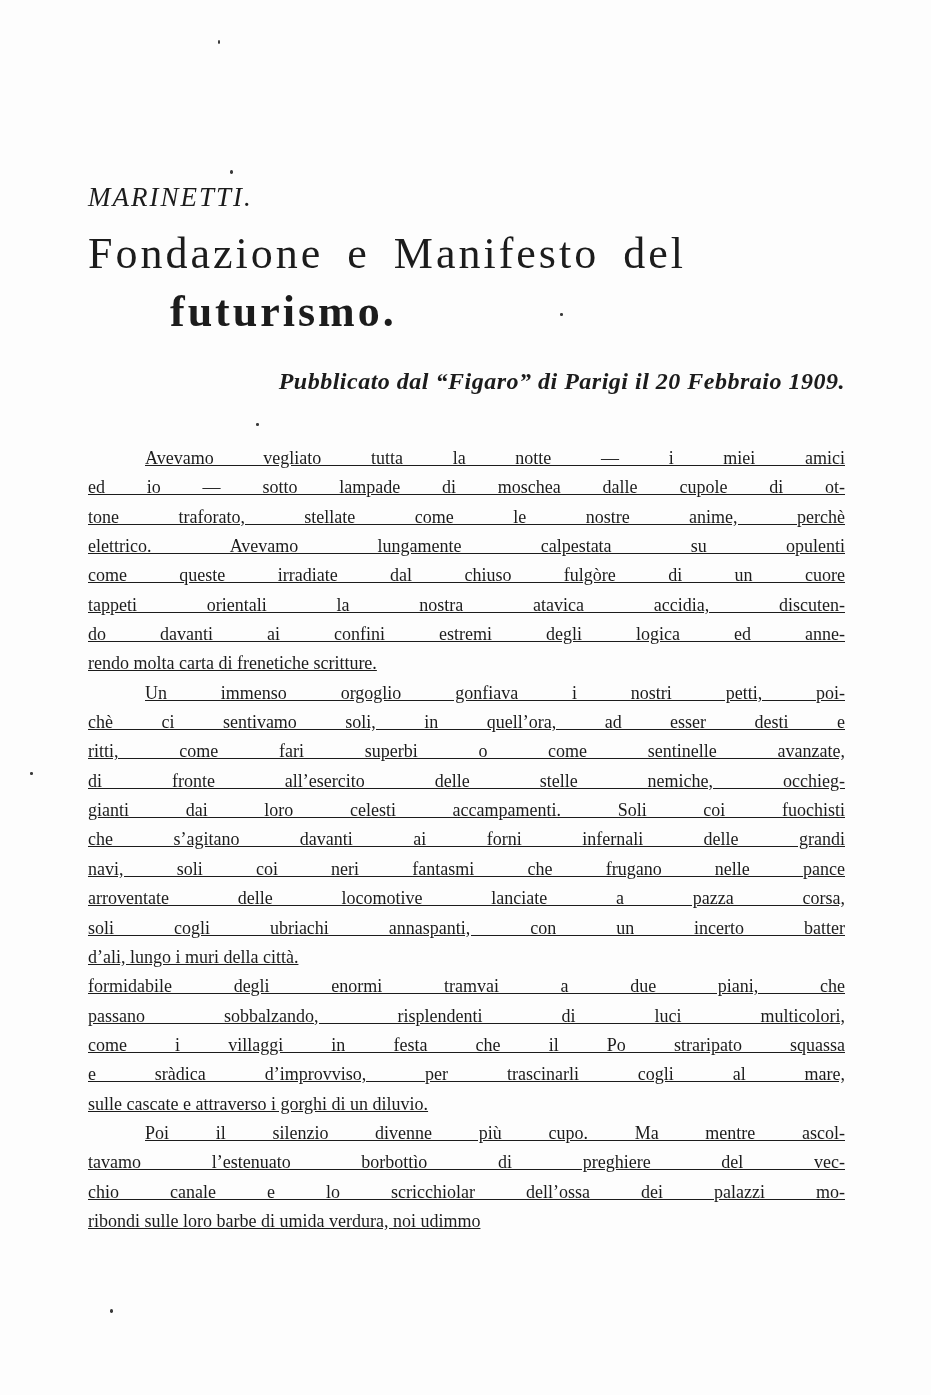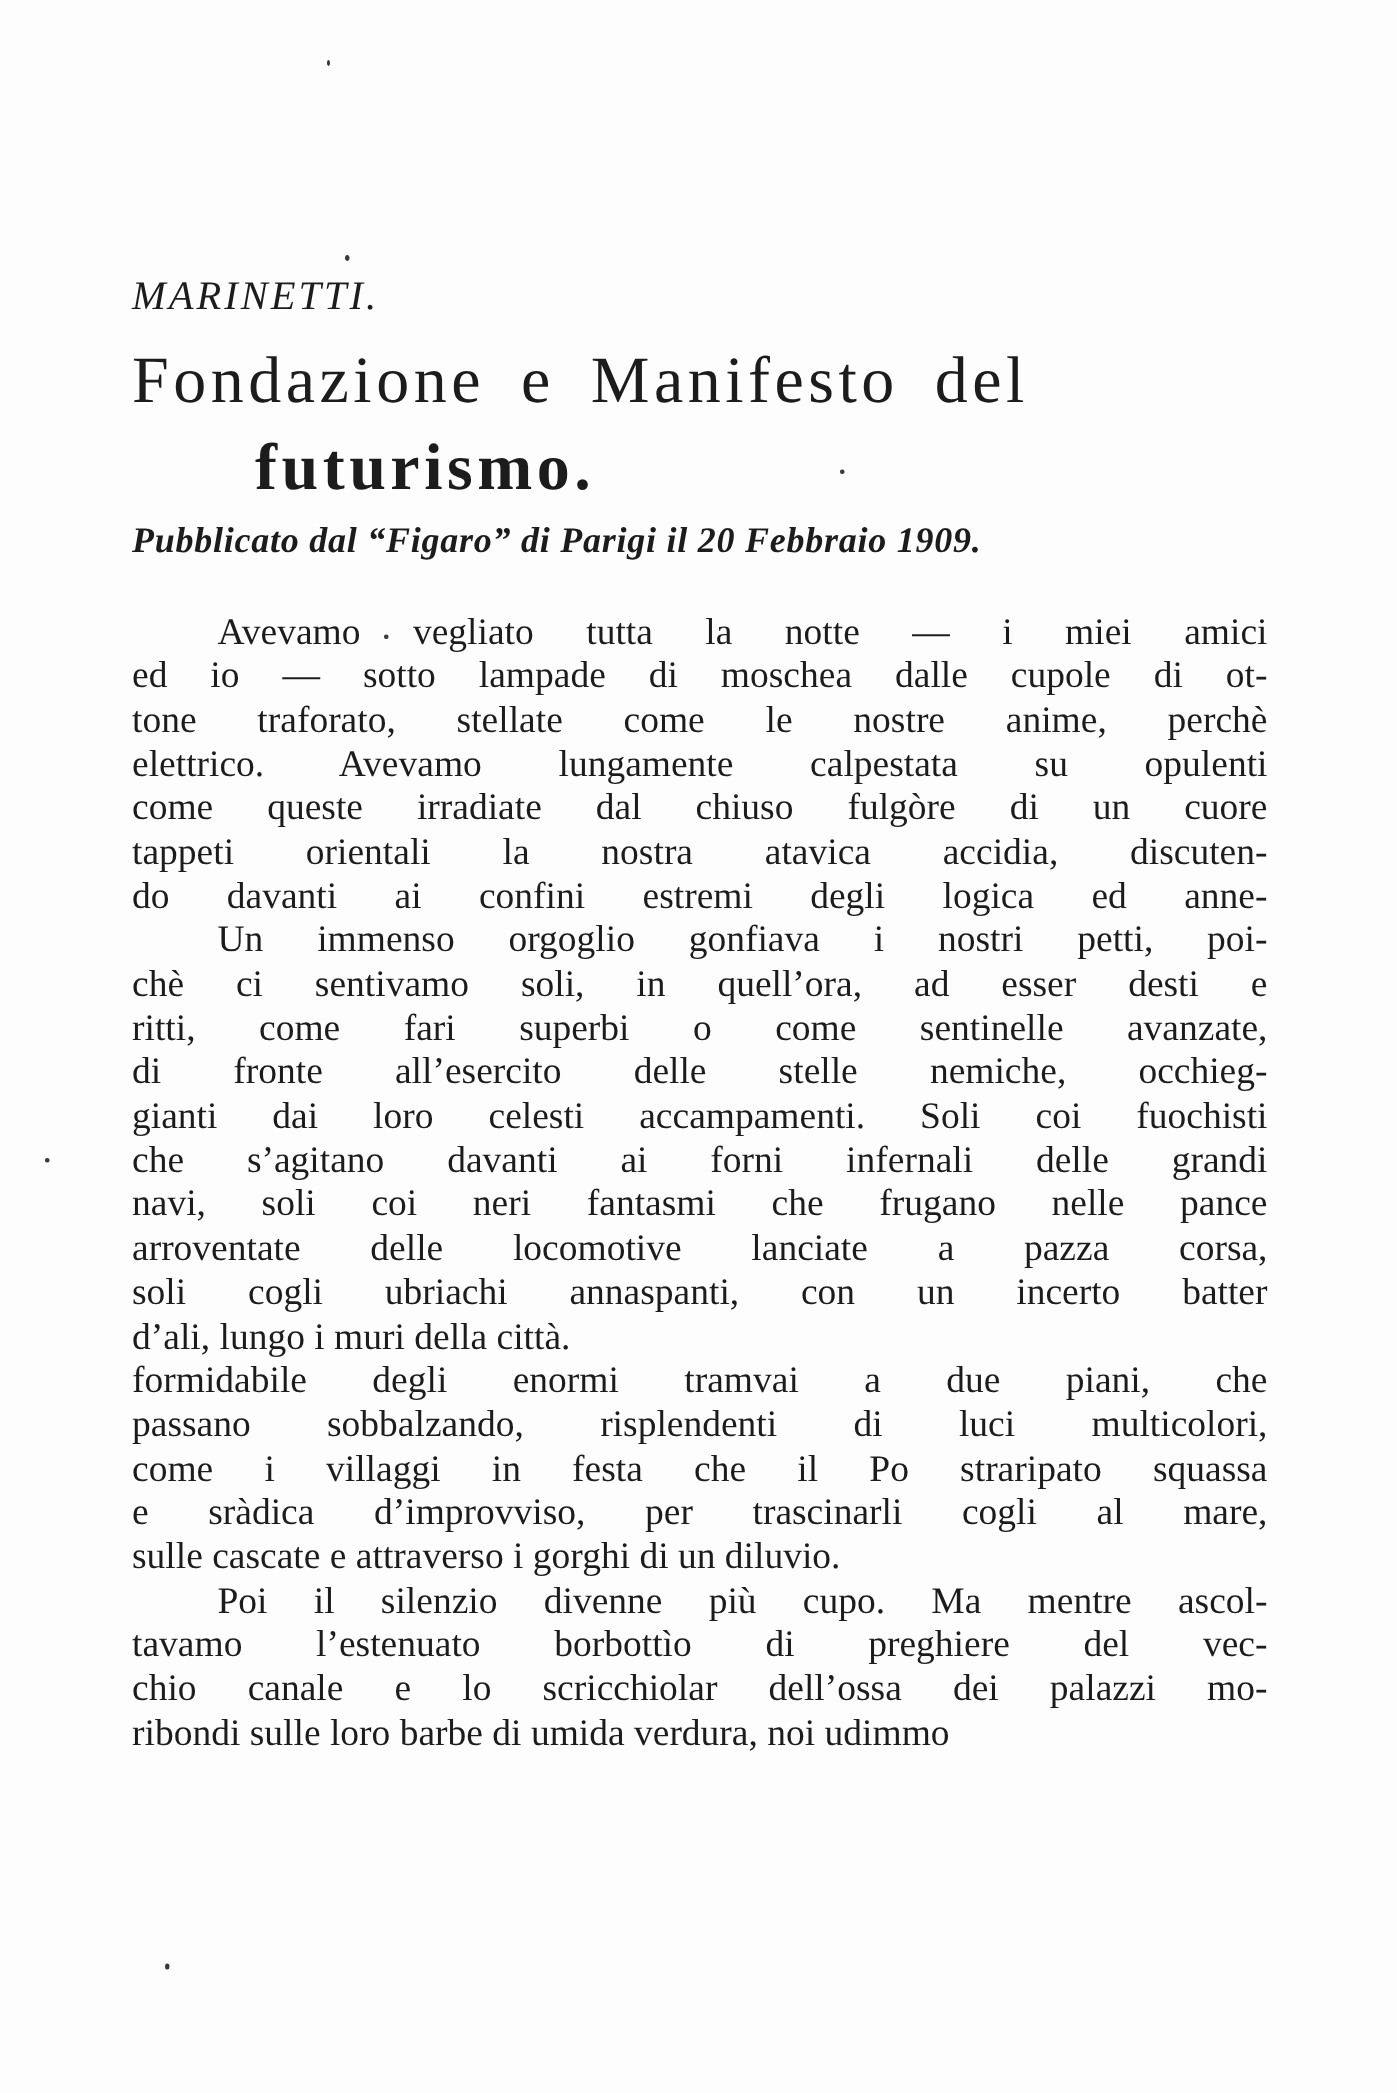--- a/index.html
+++ b/index.html
@@ -40,33 +40,34 @@
   .title-line2 {
     margin-top: 14px;
     padding-left: 82px;
     font-weight: bold;
     font-size: 44px;
     line-height: 44px;
     letter-spacing: 3px;
     font-family: Liberation Serif, serif;
   }
   .subtitle {
-    margin-top: 12px;
+    margin-top: 32px;
     font-style: italic;
     font-weight: bold;
     font-size: 24px;
     line-height: 30px;
-    text-align: left;
+    text-align: right;
     letter-spacing: 0.5px;
     white-space: nowrap;
   }
   .bodytext {
-    margin-top: 31px;
-    font-size: 25px;
+    margin-top: 48px;
+    font-size: 18px;
     line-height: 29.35px;
+    text-decoration: underline;
   }
   .para { margin: 0; }
   .line {
     text-align: justify;
     text-align-last: justify;
   }
   .line.first { padding-left: 57px; }
   .line.plast { text-align-last: left; }
   .speck {
     position: absolute;
@@ -97,20 +98,21 @@
   <div class="bodytext">
 
     <div class="para">
       <div class="line first">Avevamo vegliato tutta la notte — i miei amici</div>
       <div class="line">ed io — sotto lampade di moschea dalle cupole di ot-</div>
       <div class="line">tone traforato, stellate come le nostre anime, perchè</div>
       <div class="line">elettrico. Avevamo lungamente calpestata su opulenti</div>
       <div class="line">come queste irradiate dal chiuso fulgòre di un cuore</div>
       <div class="line">tappeti orientali la nostra atavica accidia, discuten-</div>
       <div class="line">do davanti ai confini estremi degli logica ed anne-</div>
+      <div class="line plast">rendo molta carta di frenetiche scritture.</div>
     </div>
 
     <div class="para">
       <div class="line first">Un immenso orgoglio gonfiava i nostri petti, poi-</div>
       <div class="line">chè ci sentivamo soli, in quell’ora, ad esser desti e</div>
       <div class="line">ritti, come fari superbi o come sentinelle avanzate,</div>
       <div class="line">di fronte all’esercito delle stelle nemiche, occhieg-</div>
       <div class="line">gianti dai loro celesti accampamenti. Soli coi fuochisti</div>
       <div class="line">che s’agitano davanti ai forni infernali delle grandi</div>
       <div class="line">navi, soli coi neri fantasmi che frugano nelle pance</div>

